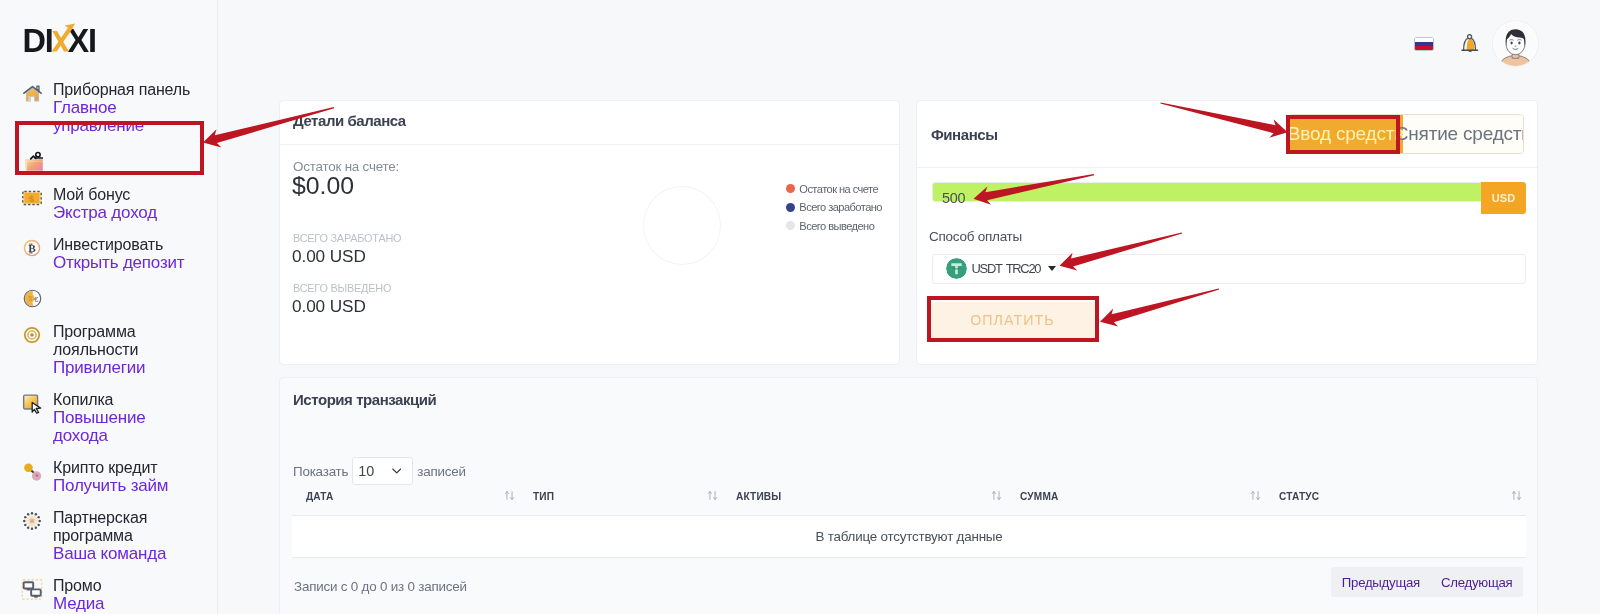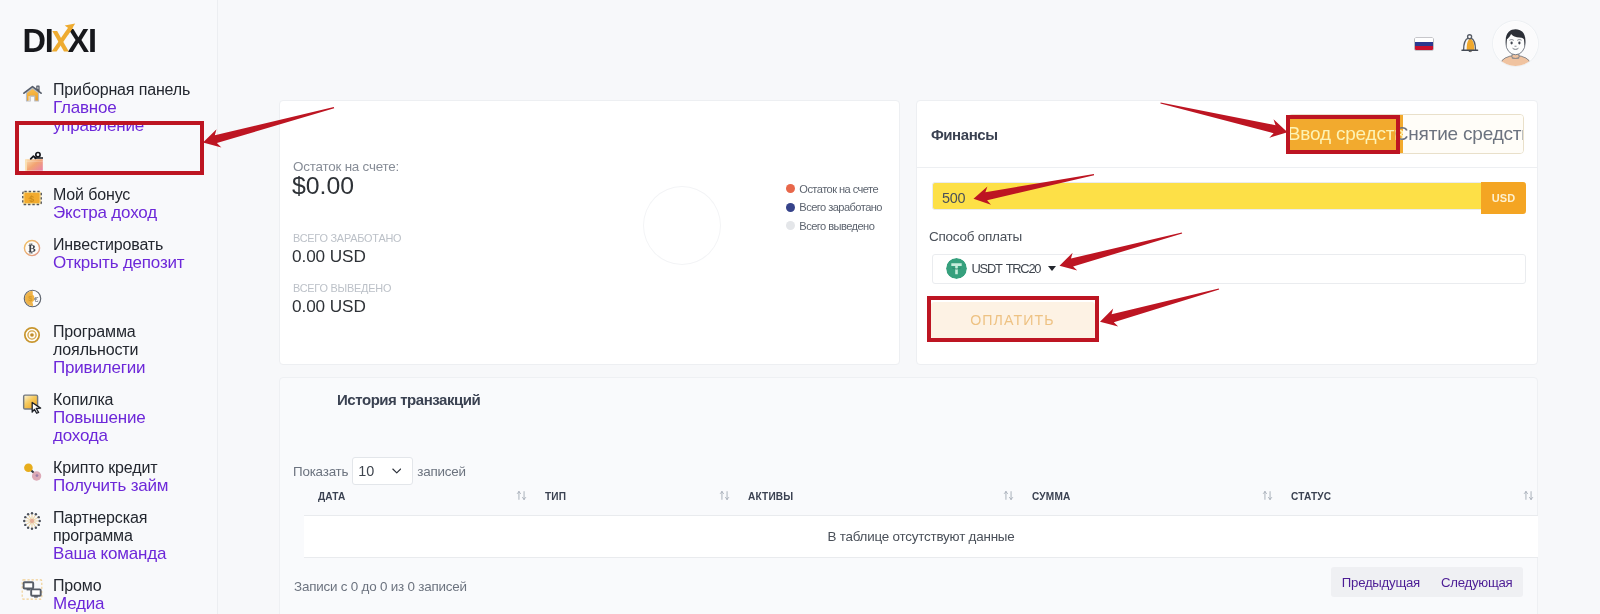--- a/index.html
+++ b/index.html
@@ -60,22 +60,22 @@
   #finance-card { left:916px; top:100px; width:622px; height:265px; }
   #finance-card .card-head { height:67px; position:relative; }
   #finance-card .card-title { position:absolute; left:14px; top:25px; }
   .tabs { position:absolute; left:371px; top:12.8px; display:flex; border:1px solid #e9e0ca;
           border-radius:4px; overflow:hidden; height:40.6px; white-space:nowrap; }
   .tab { display:flex; align-items:center; justify-content:center; font-size:19px;
          height:100%; letter-spacing:-0.2px; }
   .tab.on { background:#f2aa2e; color:#fdf3b5; width:114px; }
   .tab.off { color:#6c737f; background:#fffdf8; width:120px; }
 
-  .amount-wrap { position:absolute; left:15px; top:81px; width:594px; height:28px;
-                 border:1px solid #eaecef; border-radius:3px; background:#fde047; }
+  .amount-wrap { position:absolute; left:15px; top:81px; width:594px; height:20px;
+                 border:1px solid #eaecef; border-radius:3px; background:#bef264; }
   .amount-val { position:absolute; left:9px; top:6.5px; font-size:14.4px; color:#4a5059; letter-spacing:-0.2px; }
   .usd-badge { position:absolute; left:548px; top:-1px; width:45px; height:32px; background:#f4a523;
                color:#fdf0cf; font-size:11px; font-weight:bold; display:flex;
                align-items:center; justify-content:center; border-radius:0 3px 3px 0; letter-spacing:0.1px;}
   .pm-label { position:absolute; left:12px; top:128px; font-size:13.5px; color:#4a5059; letter-spacing:-0.25px; }
   .pm-wrap { position:absolute; left:15px; top:152.6px; width:594px; height:30.5px;
              border:1px solid #eaecef; border-radius:3px; background:#fff;
              display:flex; align-items:center; padding-left:13px; }
   .pm-coin { width:21px; height:21px; border-radius:50%; margin-right:4.5px; overflow:hidden;
              flex:0 0 21px; }
@@ -85,28 +85,28 @@
            border-right:4.6px solid transparent; border-top:5.4px solid #23272e; }
   .pay-btn { position:absolute; left:14px; top:200.8px; width:164px; height:37px; background:#fdf2e4;
              color:#eec283; font-size:14.2px; letter-spacing:1.1px; padding-right:1.1px; display:flex;
              align-items:center; justify-content:center; border-radius:3px; border:1px solid #fdf2e4;}
 
   
   #history-card { left:279px; top:377px; width:1259px; height:260px; background:#f9fafc;
                   border-color:#eef0f3; }
   .empty-row td { background:#fff; }
   .hist-title { position:absolute; left:13px; top:13px; font-size:15px; font-weight:bold;
-                color:#3b4252; letter-spacing:-0.45px;margin-left:44px; }
+                color:#3b4252; letter-spacing:-0.45px; }
   .show-row { position:absolute; left:13px; top:59px; display:flex; align-items:center;margin-top:20px; }
   .show-label { font-size:13.4px; color:#6c737f; letter-spacing:-0.2px; }
   .show-select { margin:0 4px; width:61px; height:28px; border:1px solid #e3e6ea; border-radius:3px;
                  background:#fff; font-size:14.4px; color:#3f454e; display:flex; align-items:center;
                  padding-left:5px; position:relative; }
   .show-select .chev { position:absolute; right:11px; top:9.5px; width:9.5px; height:6px; }
-  table.hist { position:absolute; left:24px; top:113px; width:1234px; border-collapse:collapse;
+  table.hist { position:absolute; left:12px; top:113px; width:1234px; border-collapse:collapse;
                table-layout:fixed; }
   table.hist th { text-align:left; font-size:10.1px; font-weight:bold; color:#3b4252;
                   letter-spacing:0.18px; padding:0 0 13px 14px; border-bottom:1px solid #e9ebee;
                   position:relative; vertical-align:top; }
   .sort { position:absolute; right:4px; top:-1px; width:11px; height:11px; }
   .empty-row td { text-align:center; font-size:13.4px; color:#4a5059; padding:13px 0;
                   border-bottom:1px solid #e9ebee; letter-spacing:-0.2px; }
   .hist-foot { position:absolute; left:14px; top:201px; font-size:13.4px; color:#6c737f;
                letter-spacing:-0.2px; }
   .pager { position:absolute; right:14px; top:189px; display:flex; background:#eff0f3;
@@ -349,20 +349,23 @@
         <path d="M24.0 18.7 C24.9 18.0 26.4 17.9 27.6 18.6" fill="none" stroke="#70767f" stroke-width="0.85" stroke-linecap="round"></path>
         <ellipse cx="18.2" cy="21.5" rx="1.1" ry="1.4" fill="#414650"></ellipse>
         <ellipse cx="25.8" cy="21.5" rx="1.1" ry="1.4" fill="#414650"></ellipse>
         <path d="M21.4 24.7 L22.6 24.7" stroke="#70767f" stroke-width="0.8" stroke-linecap="round"></path>
         <path d="M19.4 26.9 C20.5 28.1 23.5 28.1 24.6 26.9" fill="none" stroke="#70767f" stroke-width="0.95" stroke-linecap="round"></path>
       </svg>
     </div>
   </div>
 
   <div class="card" id="balance-card">
+    <div class="card-head">
+      <div class="card-title">Детали баланса</div>
+    </div>
     <div class="bal-label" style="top:58px">Остаток на счете:</div>
     <div class="bal-big" style="top:72px">$0.00</div>
     <div class="bal-cap" style="top:131px">ВСЕГО ЗАРАБОТАНО</div>
     <div class="bal-val" style="top:146px">0.00 USD</div>
     <div class="bal-cap" style="top:181px">ВСЕГО ВЫВЕДЕНО</div>
     <div class="bal-val" style="top:196px">0.00 USD</div>
     <div class="donut"></div>
     <div class="legend">
         <div class="legend-row">
           <span class="legend-dot" style="background:#e8674a"></span>

